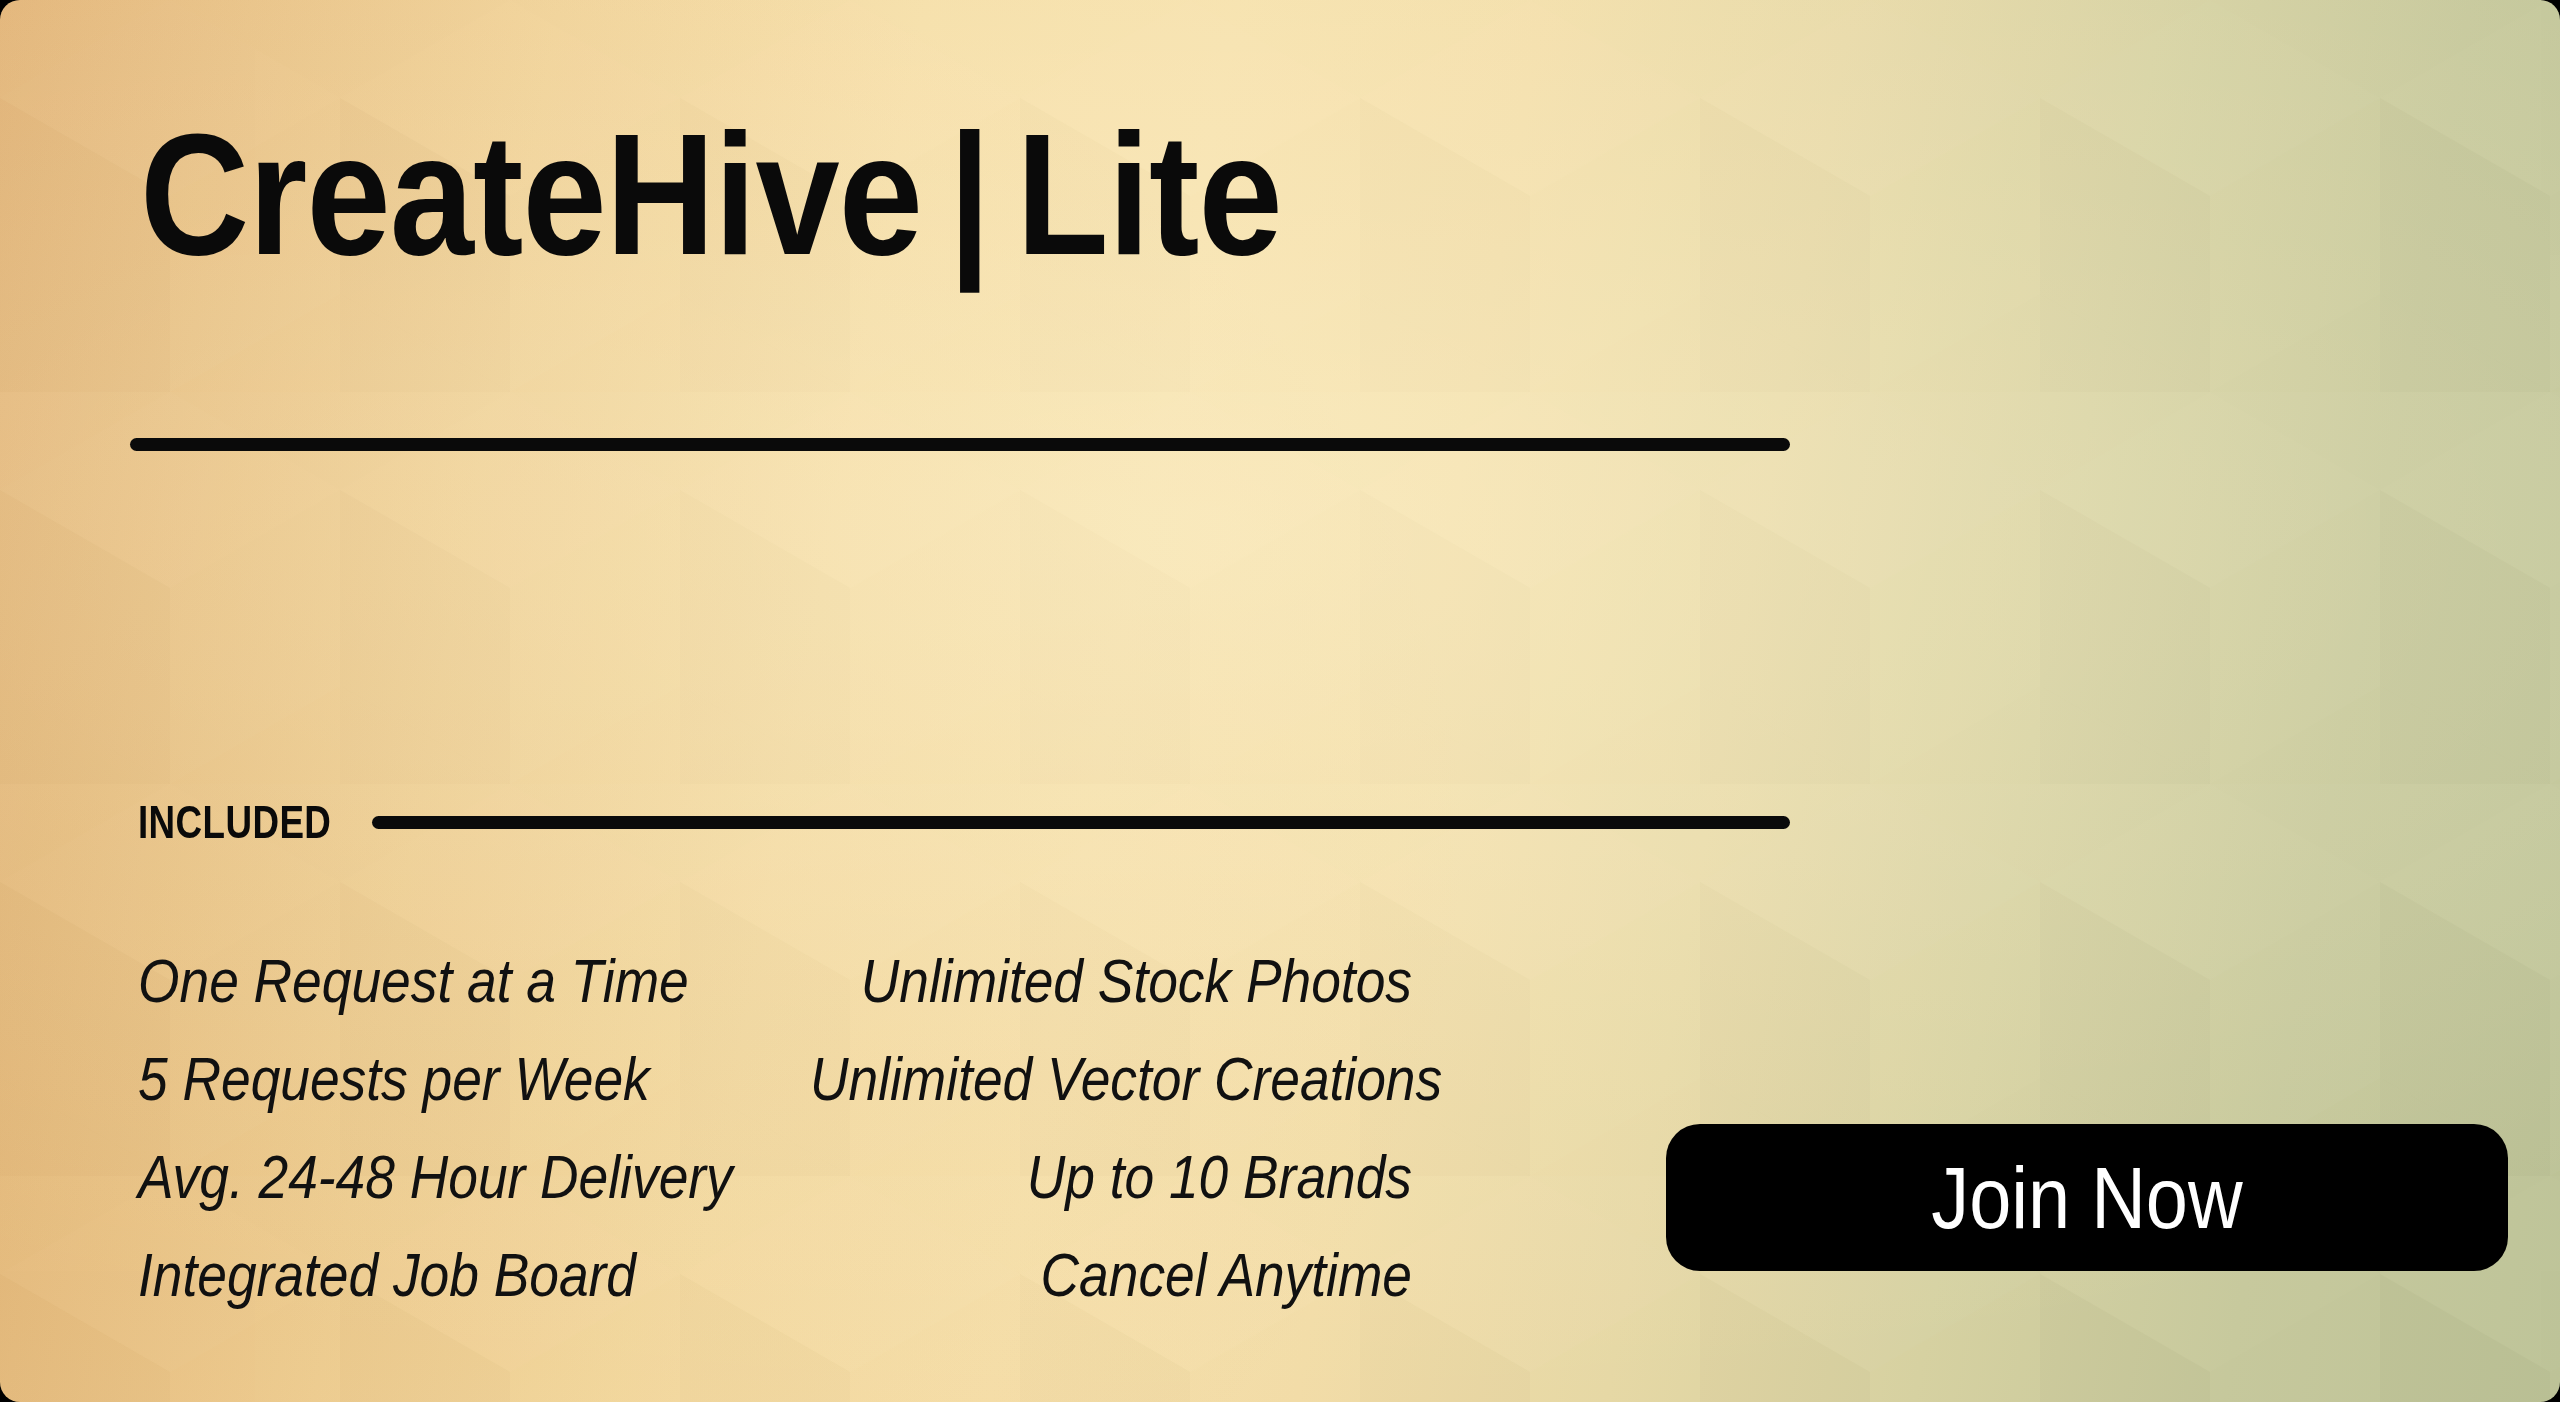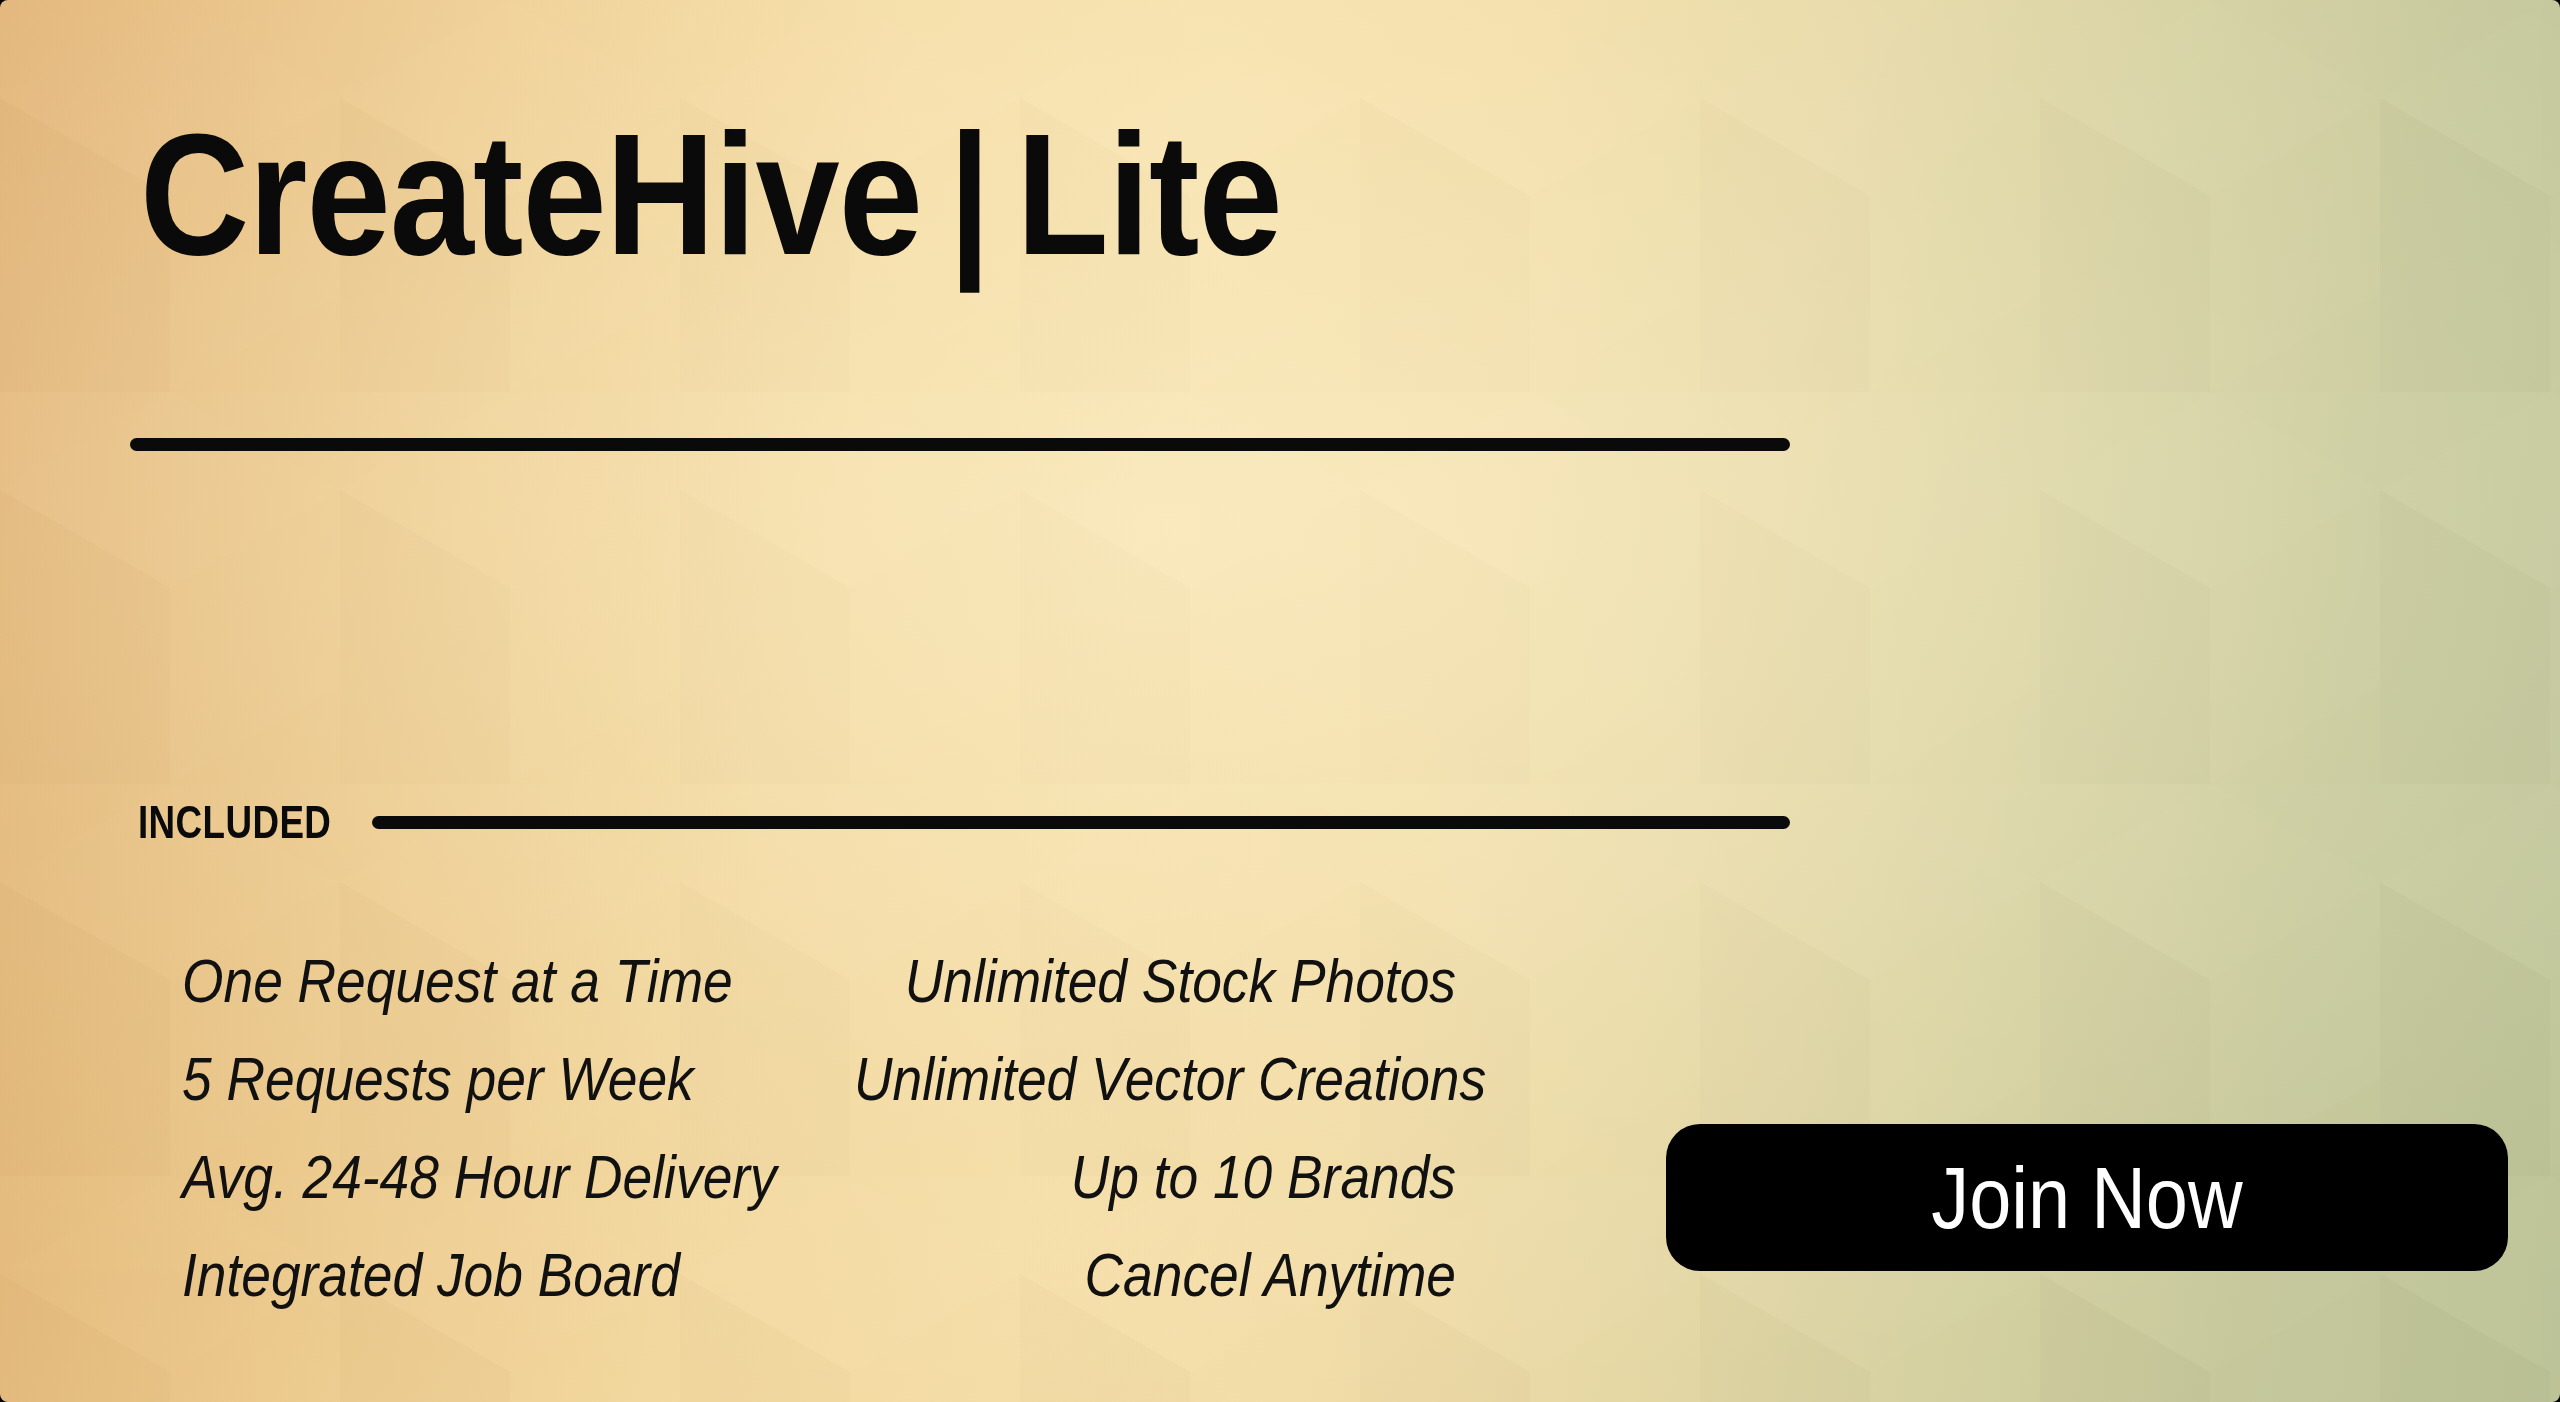--- a/index.html
+++ b/index.html
@@ -14,21 +14,21 @@
   body {
     font-family: "Liberation Sans", sans-serif;
   }
 
   
   .card {
     position: absolute;
     left: 0; top: 0;
     width: 2560px;
     height: 1402px;
-    border-radius: 8px;
+    border-radius: 20px;
     overflow: hidden;
     background:
       linear-gradient(100deg,
         #e3b478 0%,
         #e9c185 9%,
         #f0d095 20%,
         #f5dca4 33%,
         #f6dfa9 44%,
         #f2dca6 55%,
         #e6d7a4 66%,
@@ -152,21 +152,21 @@
   .features {
     position: absolute;
     left: 138px;
     top: 932px;
     display: flex;
   }
   .feature-col {
     display: flex;
     flex-direction: column;
   }
-  .feature-col.left  { width: 672px; margin-left: 44px; }
+  .feature-col.left  { width: 672px; }
   .feature-col.right { width: 700px; text-align: right; }
 
   .feature {
     font-family: "Liberation Sans Narrow", "Liberation Sans", sans-serif;
     font-style: italic;
     font-weight: 400;
     font-size: 62px;
     line-height: 98px;
     color: #111111;
     white-space: nowrap;

